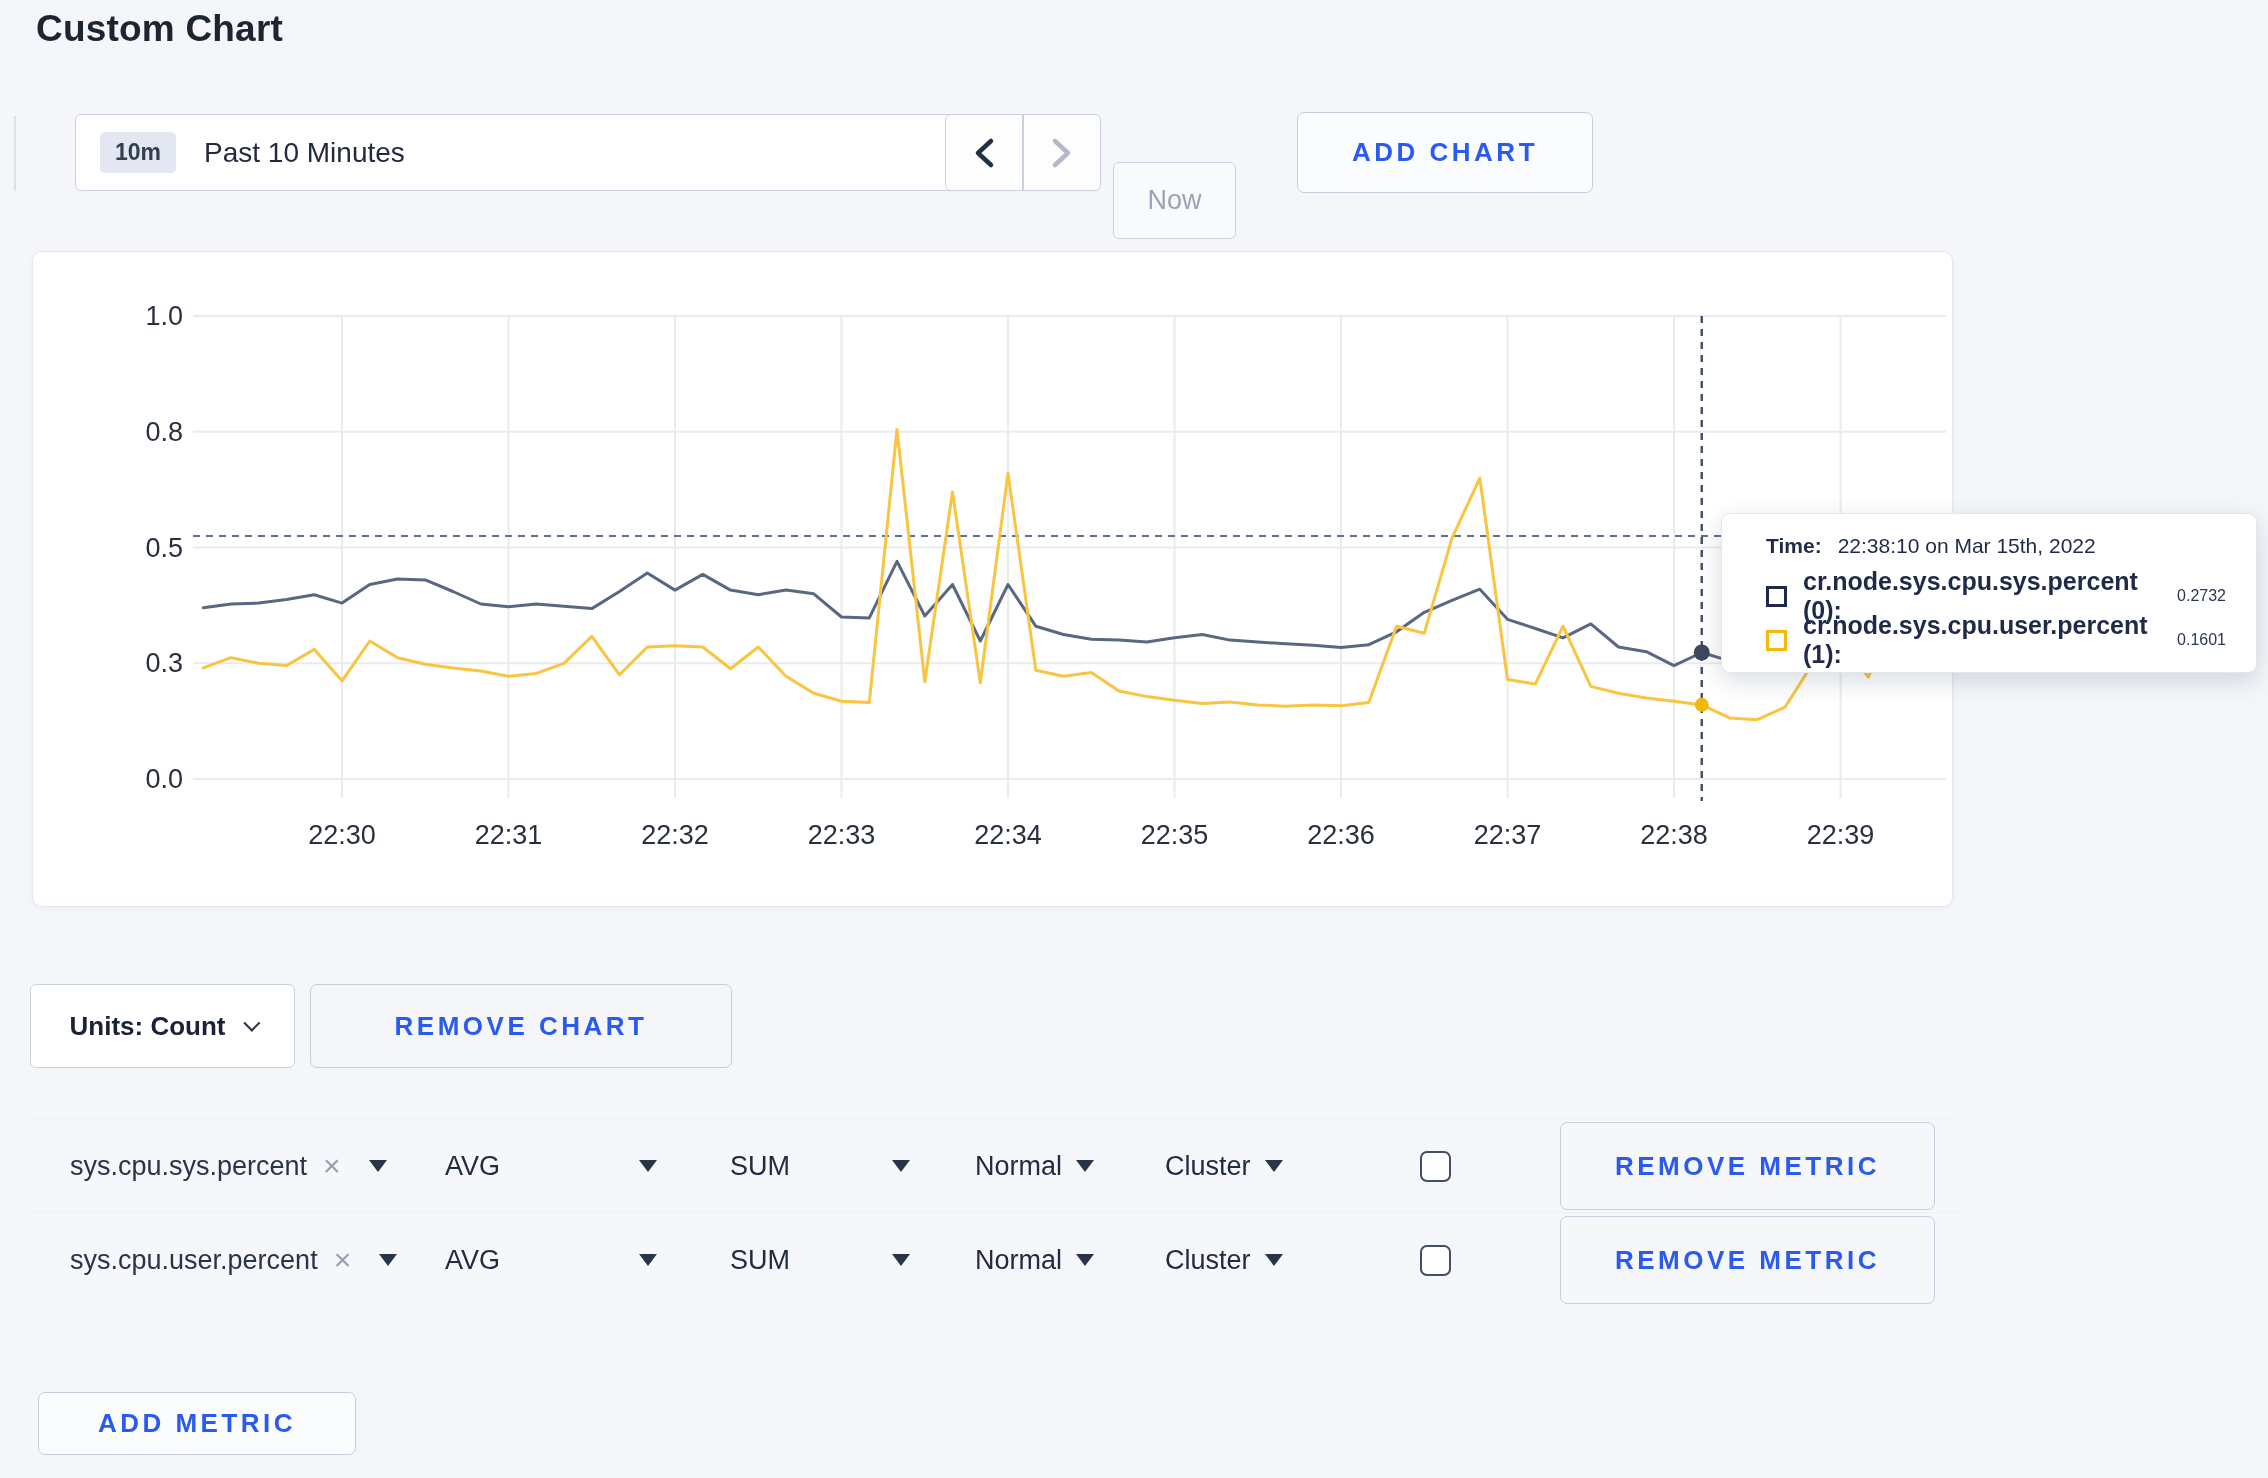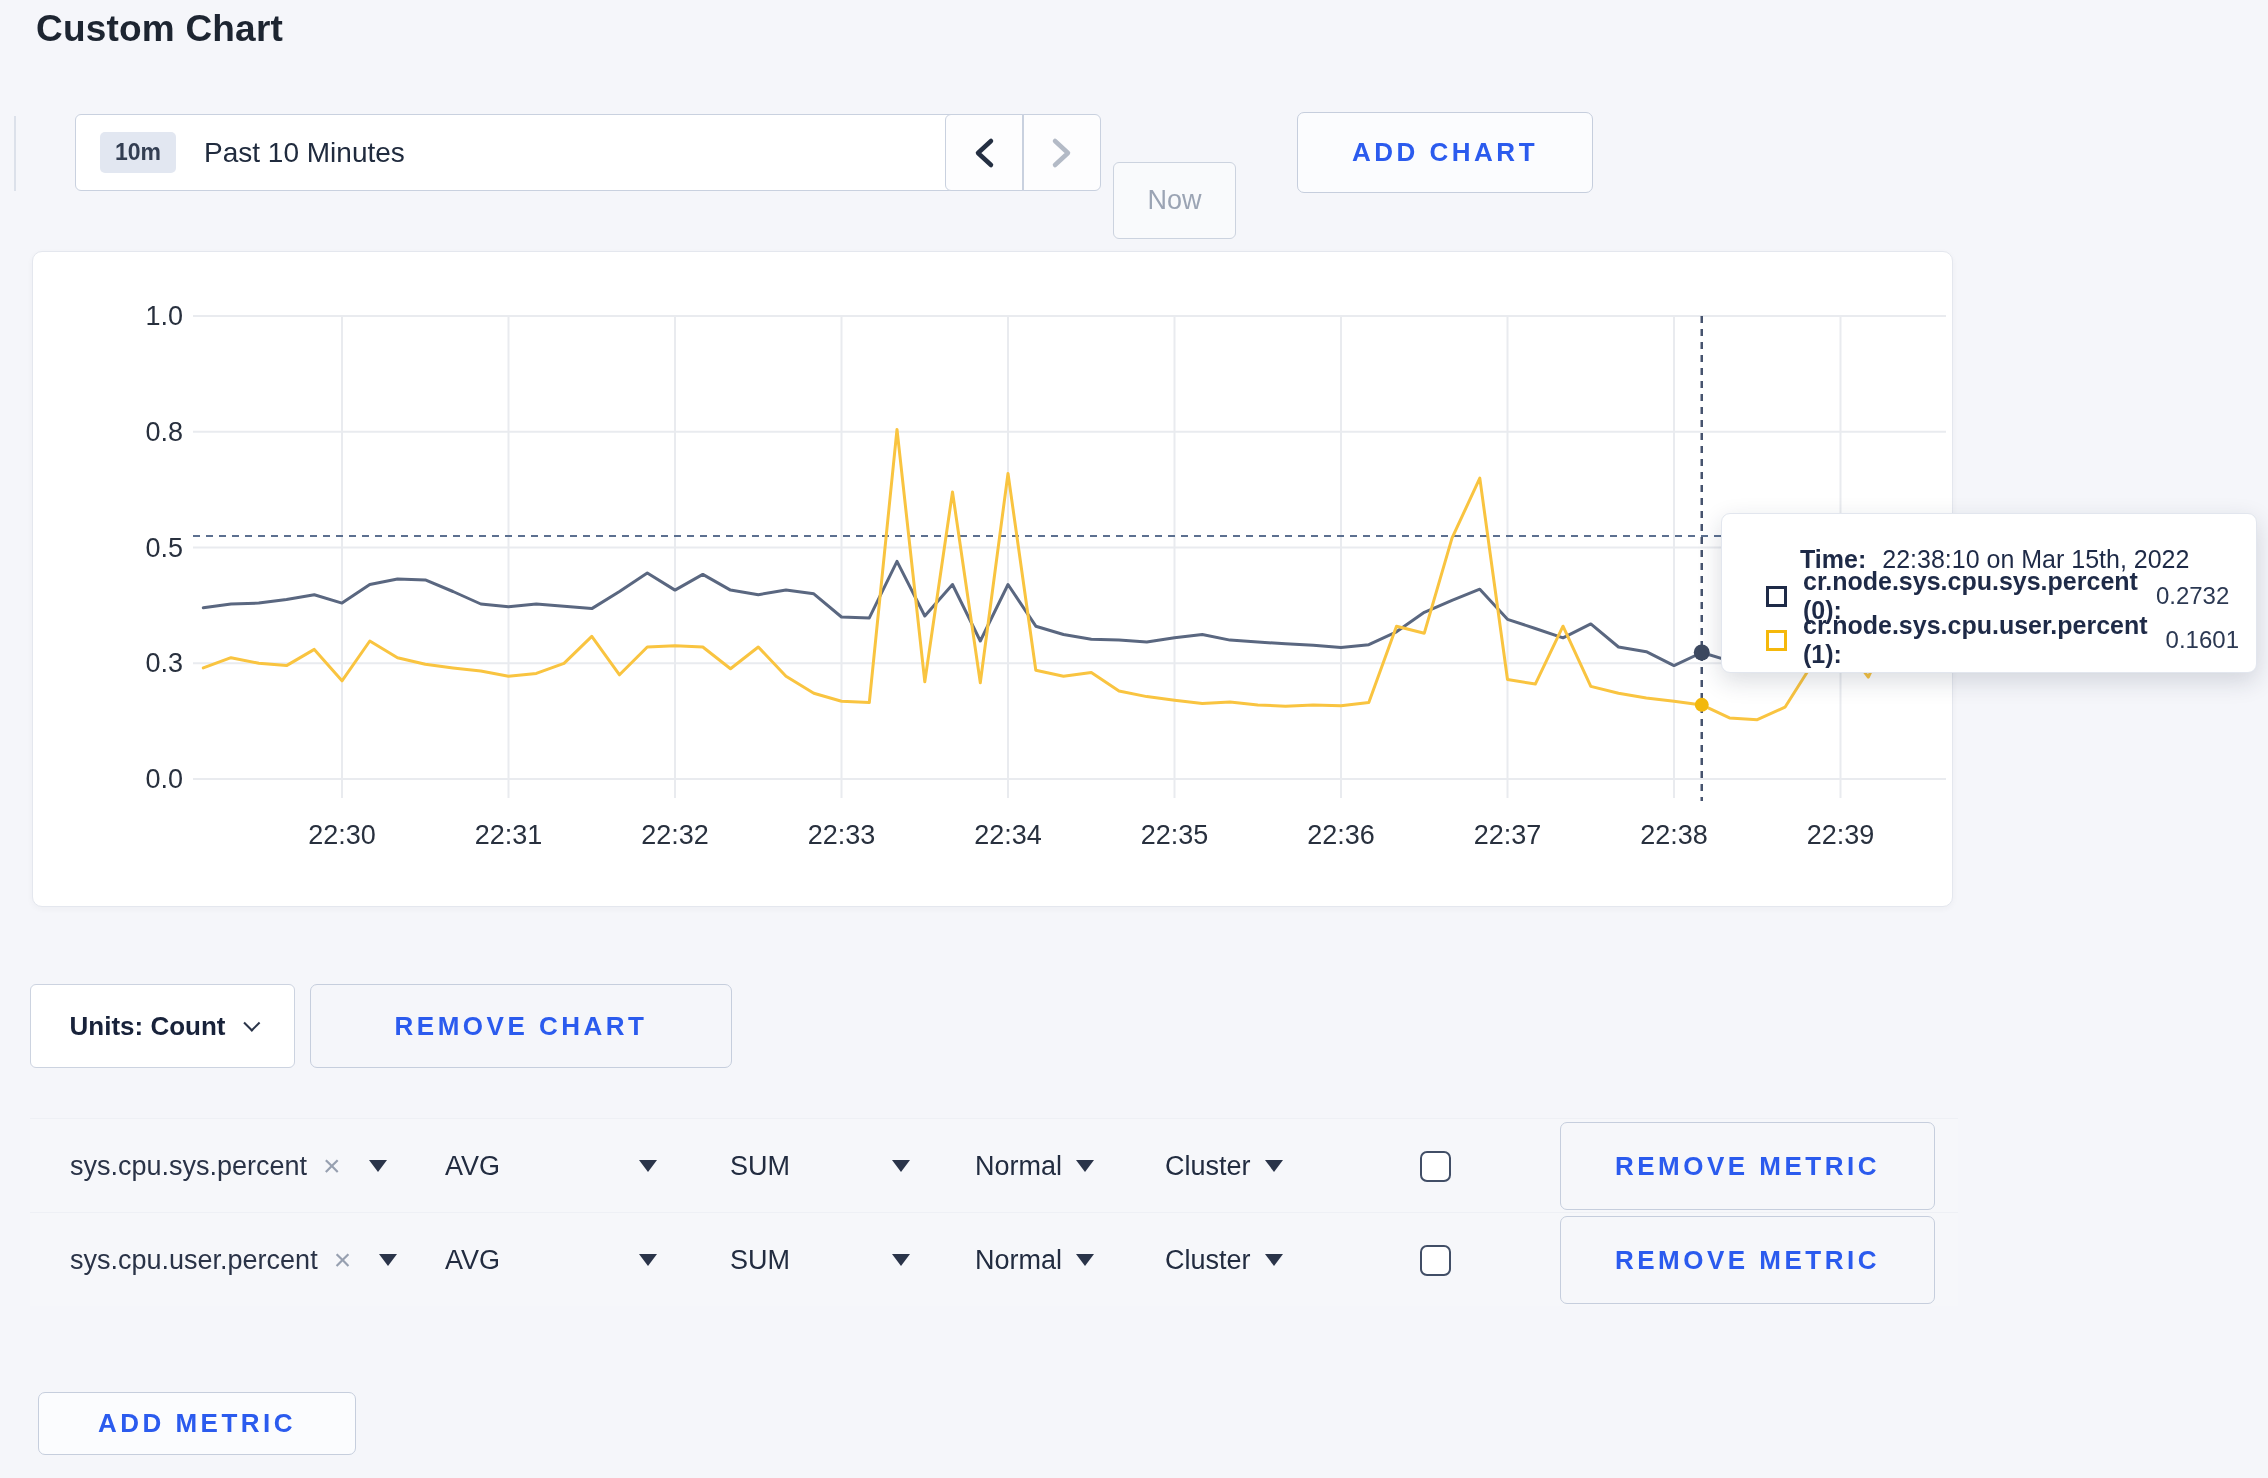--- a/index.html
+++ b/index.html
@@ -55,26 +55,26 @@
     box-shadow:0 2px 6px rgba(40,50,80,.04);
   }
   .chart-card svg { display:block; border-radius:10px; }
   
   .tooltip {
     position:absolute; left:1721px; top:513px; width:536px; height:160px;
     background:#ffffff; border:1px solid #e2e6ee; border-radius:9px;
     box-shadow:0 8px 24px rgba(25,35,65,.16); z-index:5;
     padding:20px 30px 0 44px;
   }
-  .tt-time { margin-left:34px; font-size:25px; color:#1e2a47; height:40px; display:flex; align-items:flex-end; }
+  .tt-time { font-size:21px; color:#1e2a47; height:40px; display:flex; align-items:flex-start; }
   .tt-time .tt-time-label { font-weight:700; margin-right:16px; }
   .tt-entry { display:flex; align-items:center; height:44px; }
   .tt-swatch { width:21px; height:21px; border:3.5px solid #1e2a47; background:#fff; margin-right:16px; flex:0 0 auto; }
   .tt-entry .tt-label { font-size:25px; font-weight:700; color:#1e2a47; }
-  .tt-entry .tt-value { font-size:24px; color:#2b3852; margin-left:18px; }
+  .tt-entry .tt-value { font-size:16px; color:#2b3852; margin-left:18px; }
   
   .units-box {
     position:absolute; left:30px; top:984px; width:265px; height:84px;
     background:#ffffff; border:1.5px solid #ccd3e0; border-radius:6px;
     display:flex; align-items:center; justify-content:center; gap:18px; cursor:pointer;
   }
   .units-box .units-label { font-size:26px; font-weight:700; color:#18223a; }
   .units-box .chev { width:12px; height:12px; transform:rotate(45deg) translateY(-4px); }
   .remove-chart-btn { position:absolute; left:310px; top:984px; width:422px; height:84px; }
   

